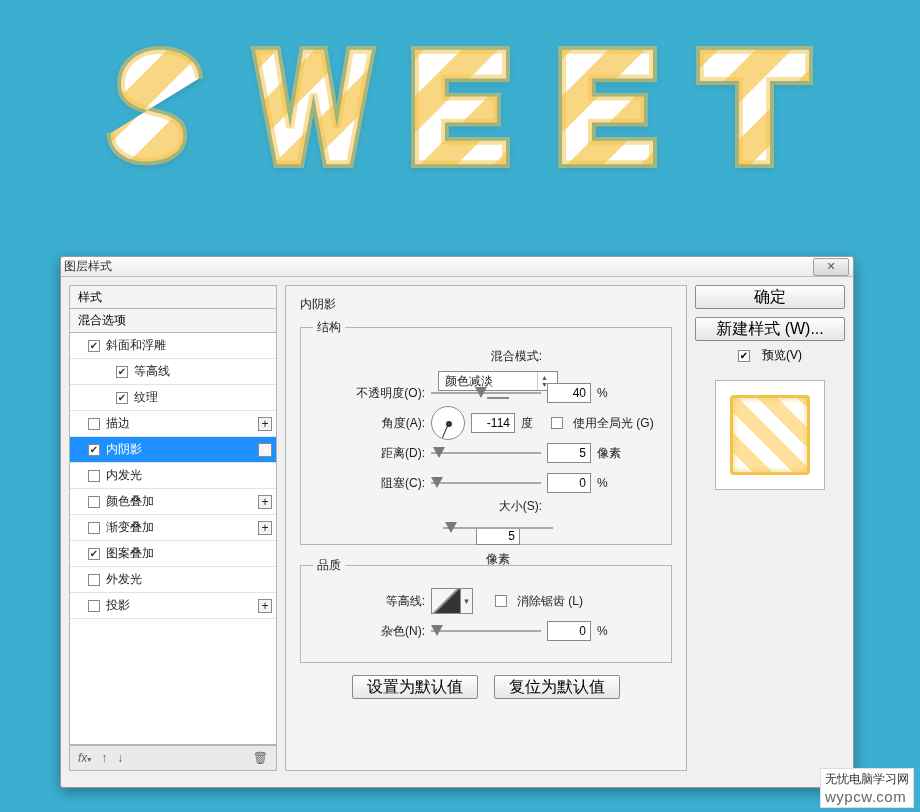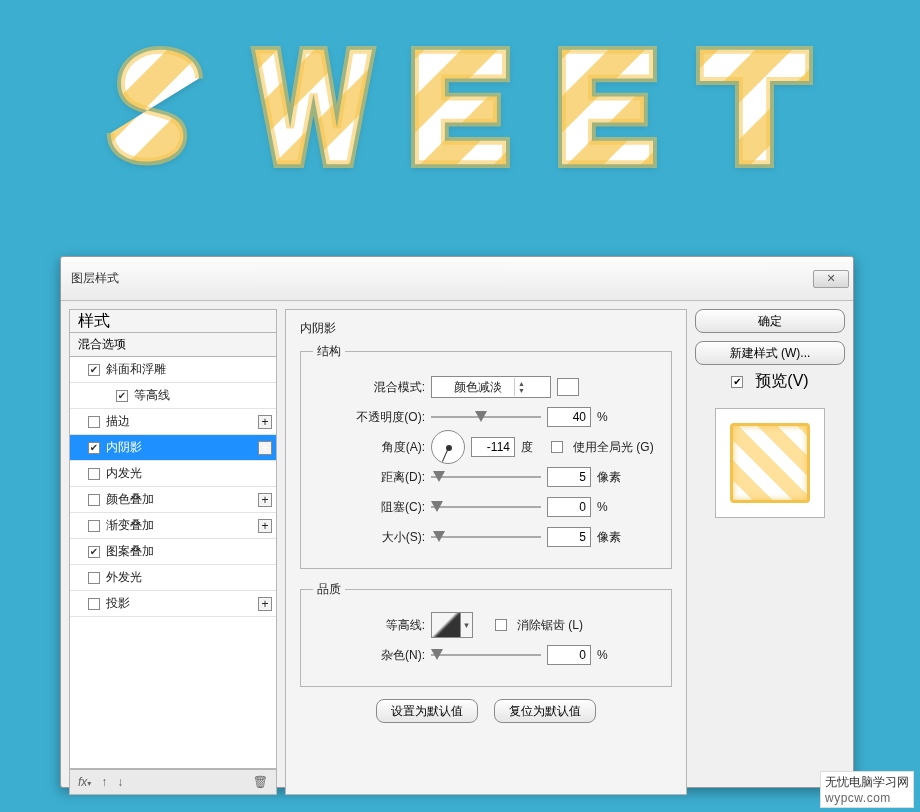--- a/index.html
+++ b/index.html
@@ -14,35 +14,35 @@
   .candy-fill { fill:url(#candy); }
   .candy-stroke { stroke:#f6c44d; stroke-width:6; fill:none; opacity:.55; }
 
   
   .dialog {
     position:absolute; left:60px; top:256px; width:794px; height:532px;
     background:#f0f0f0; border:1px solid #9a9a9a; border-radius:3px;
     box-shadow:0 4px 14px rgba(0,0,0,.35);
   }
   .titlebar {
-    height:44px; background:linear-gradient(#fdfdfd,#ebebeb); border-bottom:1px solid #bfbfbf;
+    height:20px; background:linear-gradient(#fdfdfd,#ebebeb); border-bottom:1px solid #bfbfbf;
     display:flex; align-items:center; justify-content:space-between;
-    padding:0 4px 0 10px; font-size:12px; color:#333; border-radius:3px 3px 0 0;
+    padding:0 4px 0 3px; font-size:12px; color:#333; border-radius:3px 3px 0 0;
   }
   .closebtn {
     width:36px; height:18px; border:1px solid #a0a0a0;
     background:linear-gradient(#f5f5f5,#d8d8d8); border-radius:2px;
     font-size:11px; line-height:15px; text-align:center; cursor:pointer; color:#555;
   }
 
   .body { display:flex; height:calc(100% - 28px); padding:8px; gap:8px; }
 
   
   .stylecol { width:208px; display:flex; flex-direction:column; }
-  .style-header { height:24px; line-height:22px; font-size:16px; padding-left:8px; border:1px solid #b5b5b5; background:#f4f4f4; }
+  .style-header { height:24px; line-height:22px; font-size:12px; padding-left:8px; border:1px solid #b5b5b5; background:#f4f4f4; }
   .style-blend { height:24px; line-height:22px; font-size:12px; padding-left:8px; border:1px solid #b5b5b5; border-top:none; background:#f4f4f4; }
   .style-list { flex:1; border:1px solid #b5b5b5; border-top:none; background:#fff; position:relative; }
   .style-item {
     display:flex; align-items:center; height:26px; font-size:12px; color:#222;
     padding:0 4px 0 8px; border-bottom:1px solid #e3e3e3; justify-content:space-between;
   }
   .style-item.sub { padding-left:46px; }
   .style-item.indent { padding-left:18px; }
   .style-item.selected { background:#1e90ff; color:#fff; }
   .style-item .lead { display:flex; align-items:center; gap:6px; }
@@ -66,62 +66,62 @@
     position:relative; width:110px; height:14px;
   }
   .slider::before { content:""; position:absolute; left:0; right:0; top:6px; height:2px; background:#aaa; }
   .thumb {
     position:absolute; top:1px; width:0;height:0;
     border-left:6px solid transparent;border-right:6px solid transparent;border-top:11px solid #7a7a7a;
   }
   .numbox { width:44px; height:20px; border:1px solid #8a8a8a; background:#fff; font-size:12px; text-align:right; padding:1px 4px; }
   .select {
     width:120px; height:22px; border:1px solid #8a8a8a; background:#fff; display:flex; align-items:center;
-    justify-content:space-between; padding:0 22px; font-size:12px;
+    justify-content:space-between; padding:0 6px; font-size:12px;
   }
   .sel-arrows { width:14px; height:18px; border-left:1px solid #ccc; display:flex; flex-direction:column; align-items:center; justify-content:center; font-size:7px; color:#555; gap:0; line-height:7px;}
   .swatch { width:22px; height:18px; border:1px solid #8a8a8a; background:#fff; }
   .anglectl {
     width:34px; height:34px; border:1px solid #8a8a8a; border-radius:50%; position:relative; background:#fff;
   }
   .angleline {
     position:absolute; left:17px; top:17px; width:15px; height:1px; background:#333; transform-origin:0 0;
   }
   .anglehub { position:absolute; left:14px; top:14px; width:6px;height:6px; background:#333; border-radius:50%; }
   .cb { width:12px; height:12px; border:1px solid #888; background:#fff; display:inline-block; margin-right:4px; vertical-align:middle; }
   .cb.checked::after { content:"✔"; font-size:10px; line-height:10px; display:block; text-align:center; }
   .contour {
     width:30px; height:26px; border:1px solid #8a8a8a;
     background:linear-gradient(135deg,#f5f5f5 45%, #8a8a8a 50%, #333 55%);
   }
   .contour-wrap{ display:flex; align-items:center; }
   .contour-arrow{ width:12px; height:26px; border:1px solid #8a8a8a; border-left:none; display:flex;align-items:center;justify-content:center;font-size:9px;color:#555;}
   .btn {
     height:24px; border:1px solid #8a8a8a; background:linear-gradient(#fefefe,#e6e6e6);
-    font-size:12px; padding:0 14px; border-radius:8px; cursor:pointer;
+    font-size:16px; padding:0 14px; border-radius:2px; cursor:pointer;
   }
   .btnrow { display:flex; gap:16px; justify-content:center; margin-top:6px; }
 
   
   .rightcol { width:150px; display:flex; flex-direction:column; gap:8px; align-items:stretch; }
   .rightcol .btn { width:100%; text-align:center; }
   .previewbox {
     width:110px; height:110px; border:1px solid #b5b5b5; background:#fff; margin:8px auto 0 auto;
     display:flex; align-items:center; justify-content:center;
   }
   .previewswatch {
     width:80px; height:80px;
     background: repeating-linear-gradient(45deg,#fff 0 14px,#ffe19b 14px 28px);
     border:3px solid #f2c24a; border-radius:4px;
     box-shadow: inset 0 0 6px rgba(242,194,74,.8);
   }
-  .prevrow{ display:flex; align-items:center; justify-content:center; gap:8px; font-size:16px; margin-top:-2px;}
+  .prevrow{ display:flex; align-items:center; justify-content:center; gap:8px; font-size:12px; margin-top:-2px;}
 
   .watermark{ position:absolute; right:6px; bottom:4px; background:#fff; font-size:12px; padding:2px 4px; color:#333; border:1px solid #ddd;}
-  .watermark .sub{ font-size:12px; color:#666; letter-spacing:.5px;}
+  .watermark .sub{ font-size:15px; color:#666; letter-spacing:.5px;}
 </style>
 </head>
 <body>
 
 <svg width="0" height="0" style="position:absolute">
   <defs>
     <pattern id="candy" patternUnits="userSpaceOnUse" width="40" height="40" patternTransform="rotate(45)">
       <rect width="40" height="40" fill="#ffffff"></rect>
       <rect width="20" height="40" fill="#f9d681"></rect>
     </pattern>
@@ -176,20 +176,26 @@
               <span class="check checked"></span>
               <span>斜面和浮雕</span>
             </span>
         </div>
         <div class="style-item sub">
           <span class="lead">
               <span class="check checked"></span>
               <span>等高线</span>
             </span>
         </div>
+        <div class="style-item sub">
+          <span class="lead">
+              <span class="check checked"></span>
+              <span>纹理</span>
+            </span>
+        </div>
         <div class="style-item indent">
           <span class="lead">
               <span class="check"></span>
               <span>描边</span>
             </span>
           <span class="plus">+</span>
         </div>
         <div class="style-item indent selected">
           <span class="lead">
               <span class="check checked" style="color:#333;"></span>
@@ -246,21 +252,21 @@
         <span>🗑</span>
       </div>
     </div>
 
     <div class="centercol">
       <div class="title">内阴影</div>
 
       <fieldset>
         <legend>结构</legend>
 
-        <div class="row" style="padding-left:24px;">
+        <div class="row" style="padding-left:24px;flex-direction:column;">
           <span class="lab">混合模式:</span>
           <div class="select">
             <span>颜色减淡</span>
             <span class="sel-arrows">▲<br>▼</span>
           </div>
           <span class="swatch"></span>
         </div>
 
         <div class="row" style="padding-left:24px;">
           <span class="lab">不透明度(O):</span>
@@ -295,21 +301,21 @@
 
         <div class="row" style="padding-left:24px;">
           <span class="lab">阻塞(C):</span>
           <div class="slider">
               <span class="thumb" style="left:0%"></span>
             </div>
           <input class="numbox" value="0" style="">
           <span>%</span>
         </div>
 
-        <div class="row" style="padding-left:24px;">
+        <div class="row" style="padding-left:24px;flex-direction:column;">
           <span class="lab">大小(S):</span>
           <div class="slider">
               <span class="thumb" style="left:2%"></span>
             </div>
           <input class="numbox" value="5" style="">
           <span>像素</span>
         </div>
       </fieldset>
 
       <fieldset>

